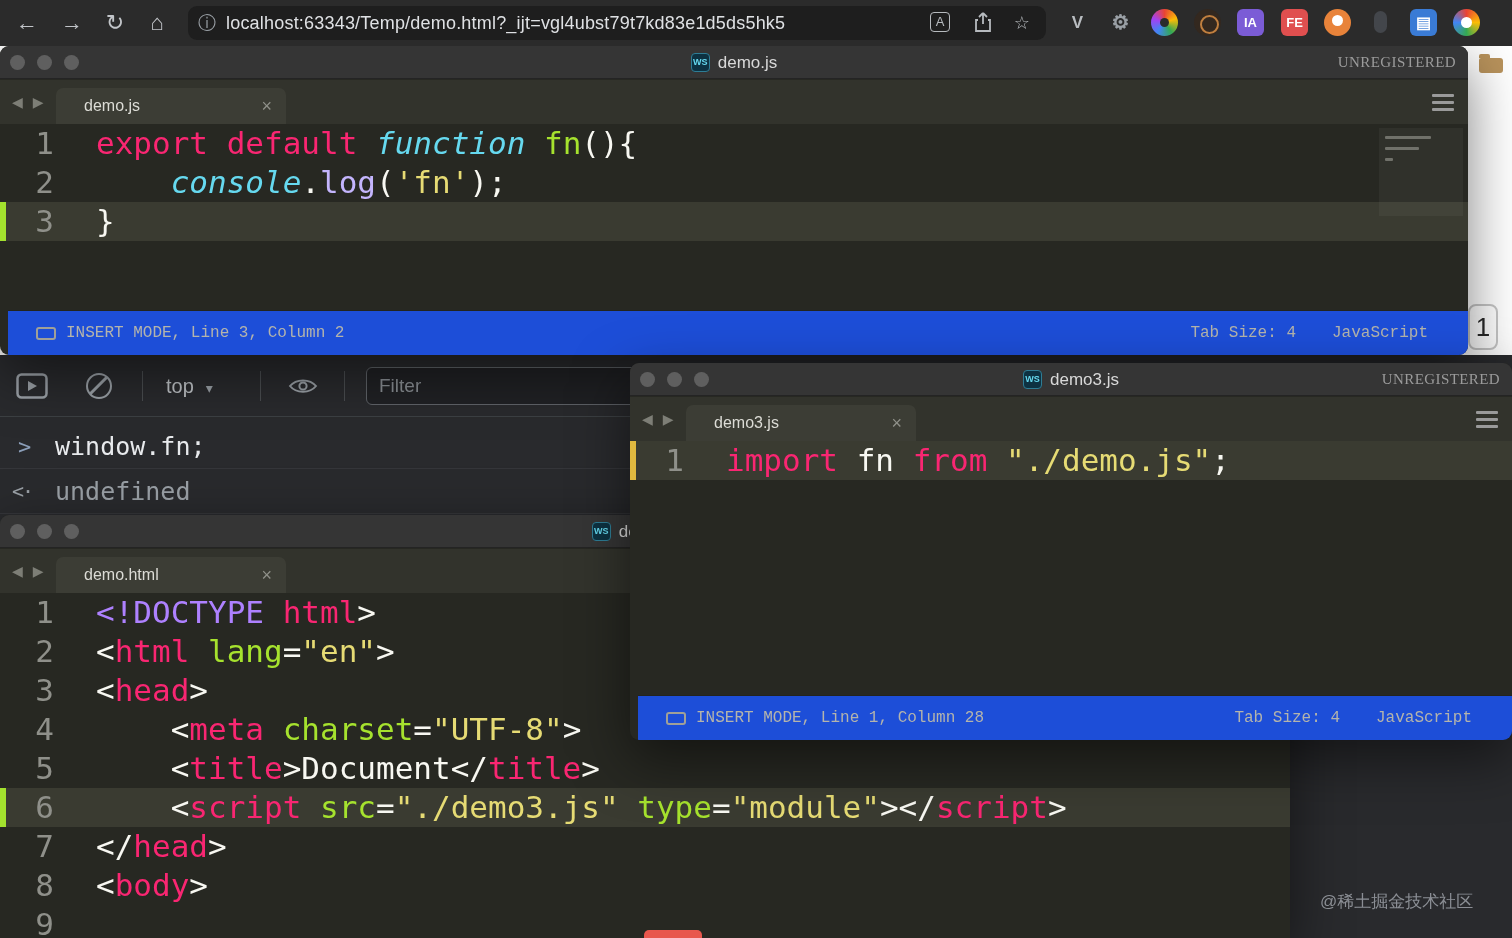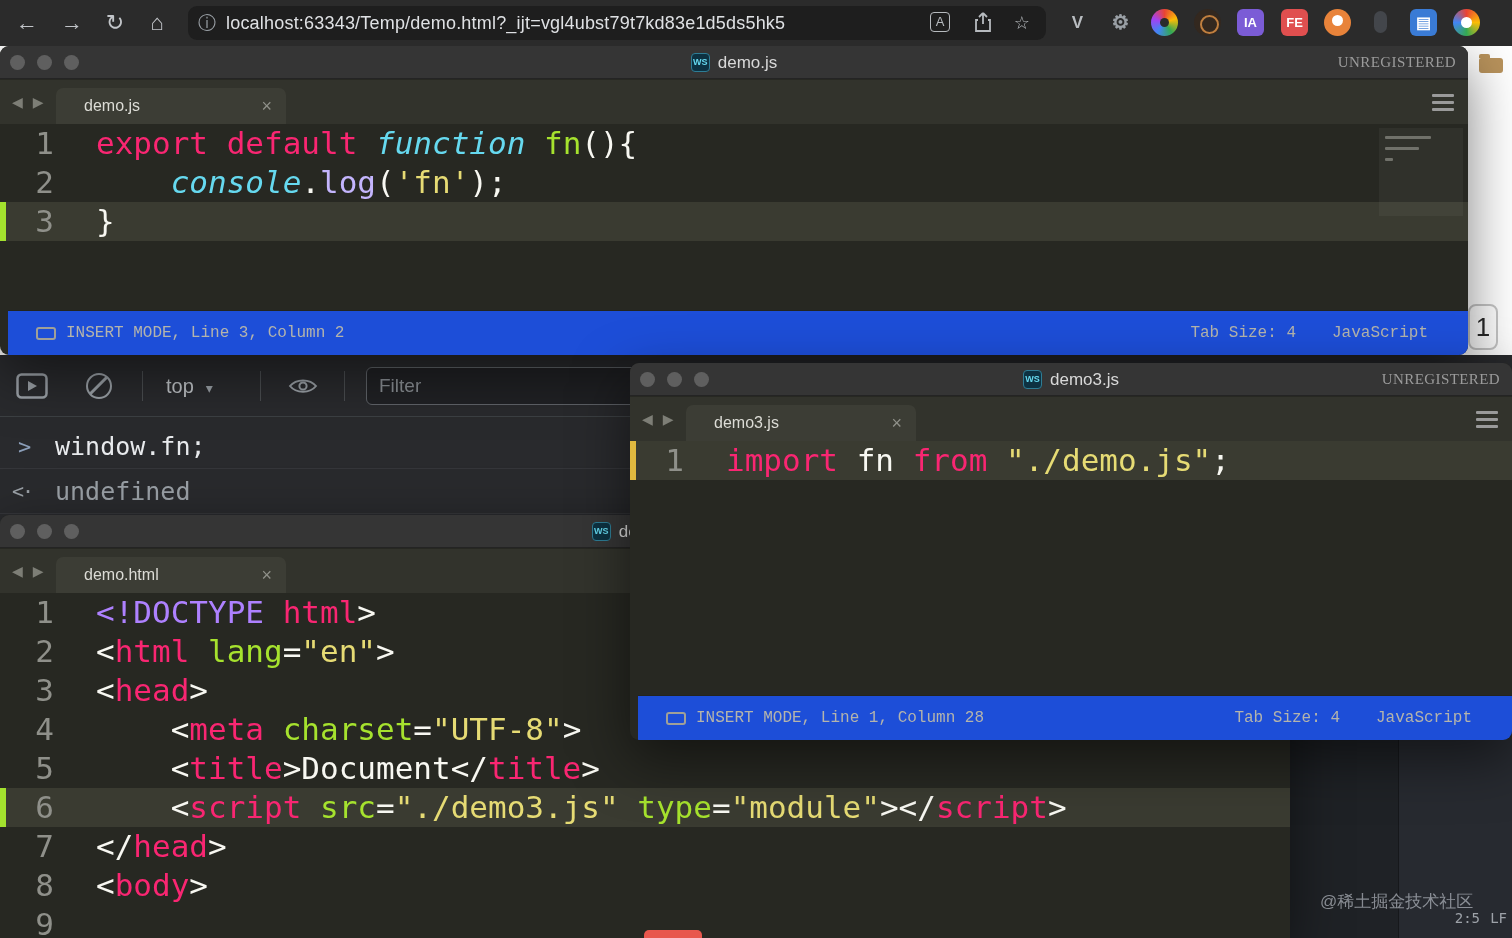--- a/index.html
+++ b/index.html
@@ -174,25 +174,20 @@
     <div class="dt-entry e1">
       <span class="dt-prompt">&gt;</span>
       <span class="dt-text1">window.fn;</span>
     </div>
     <div class="dt-entry e2">
       <span class="dt-arrow">&lt;·</span>
       <span class="dt-text2">undefined</span>
     </div>
   </div>
 
-  <div class="ws-panel">
-    <div class="ws-right"></div>
-    <span class="ws-stat ws-caret">2:5</span>
-    <span class="ws-stat ws-lf">LF</span>
-  </div>
 
   <div class="window" id="win-demojs">
     <div class="titlebar">
       <div class="lights">
         <span class="light"></span>
         <span class="light"></span>
         <span class="light"></span>
       </div>
       <div class="win-title">
         <span class="ws-ic">WS</span>

